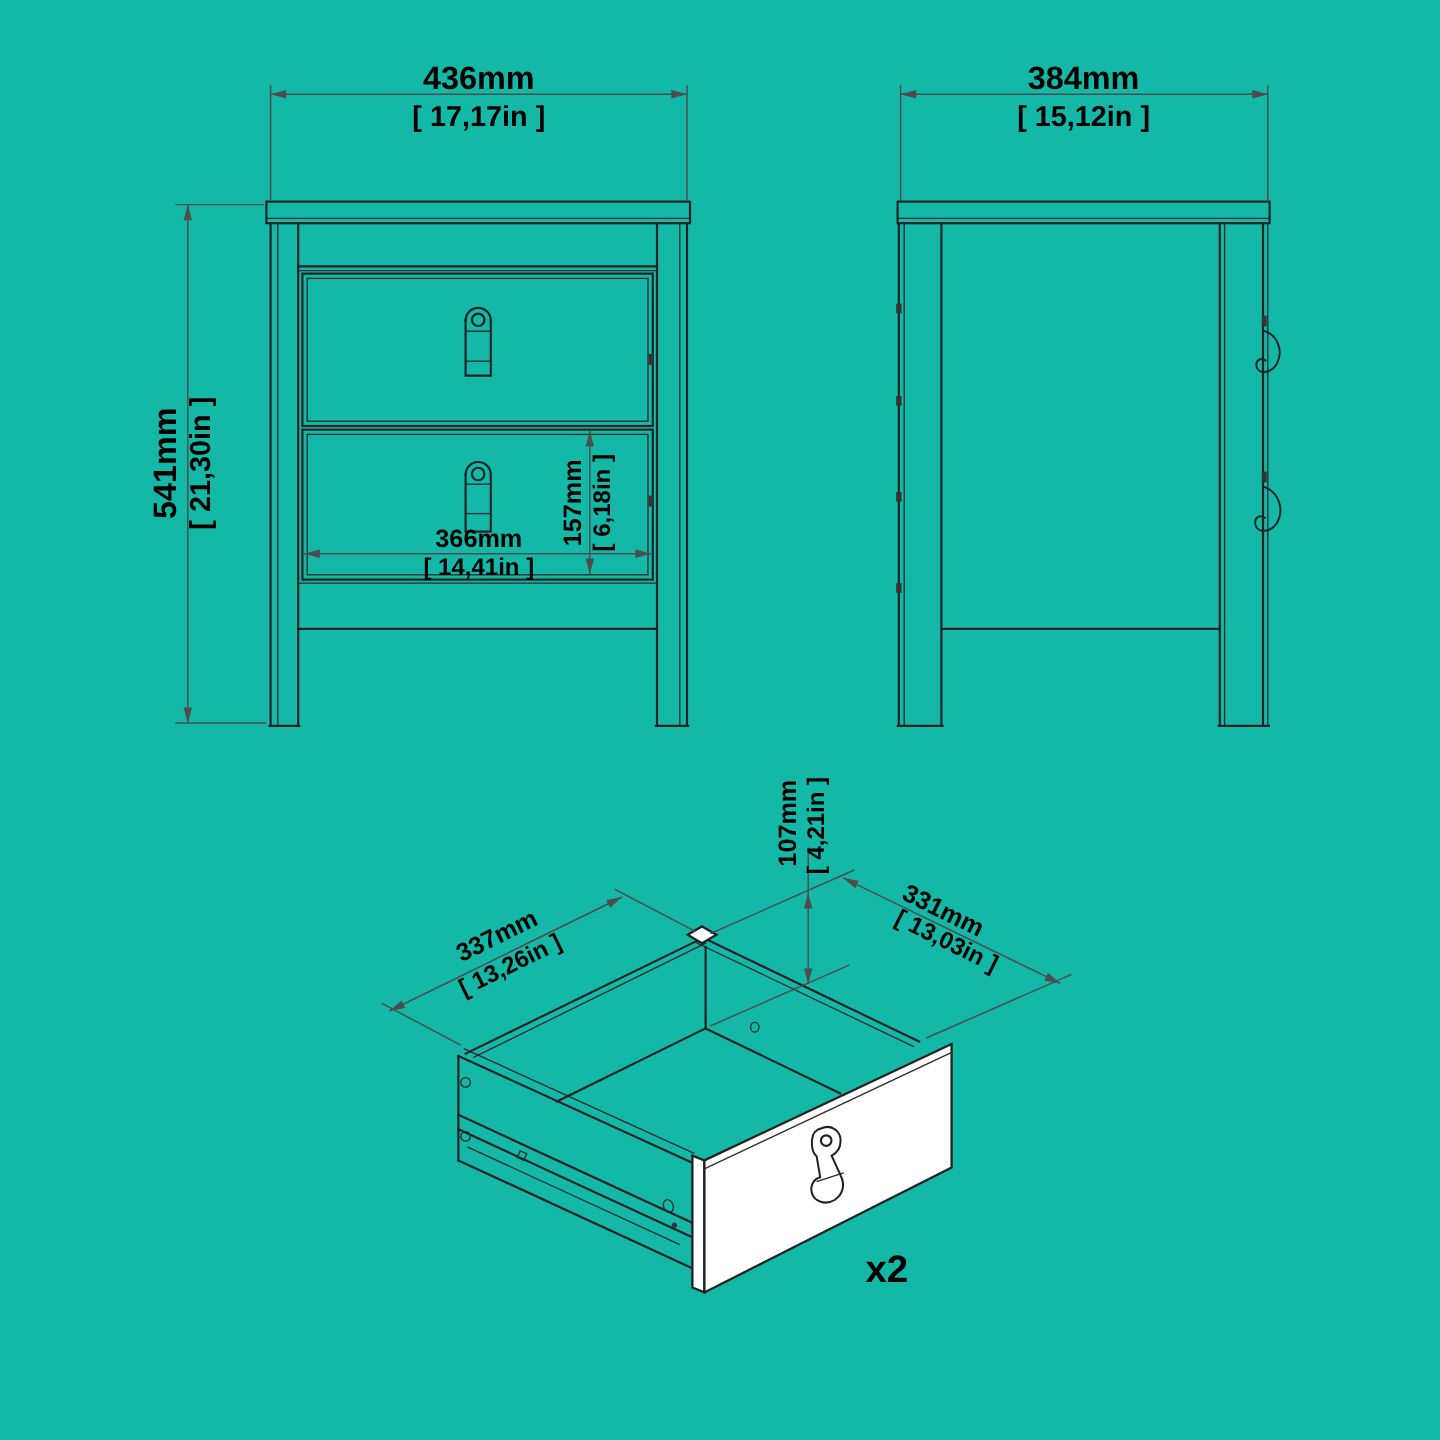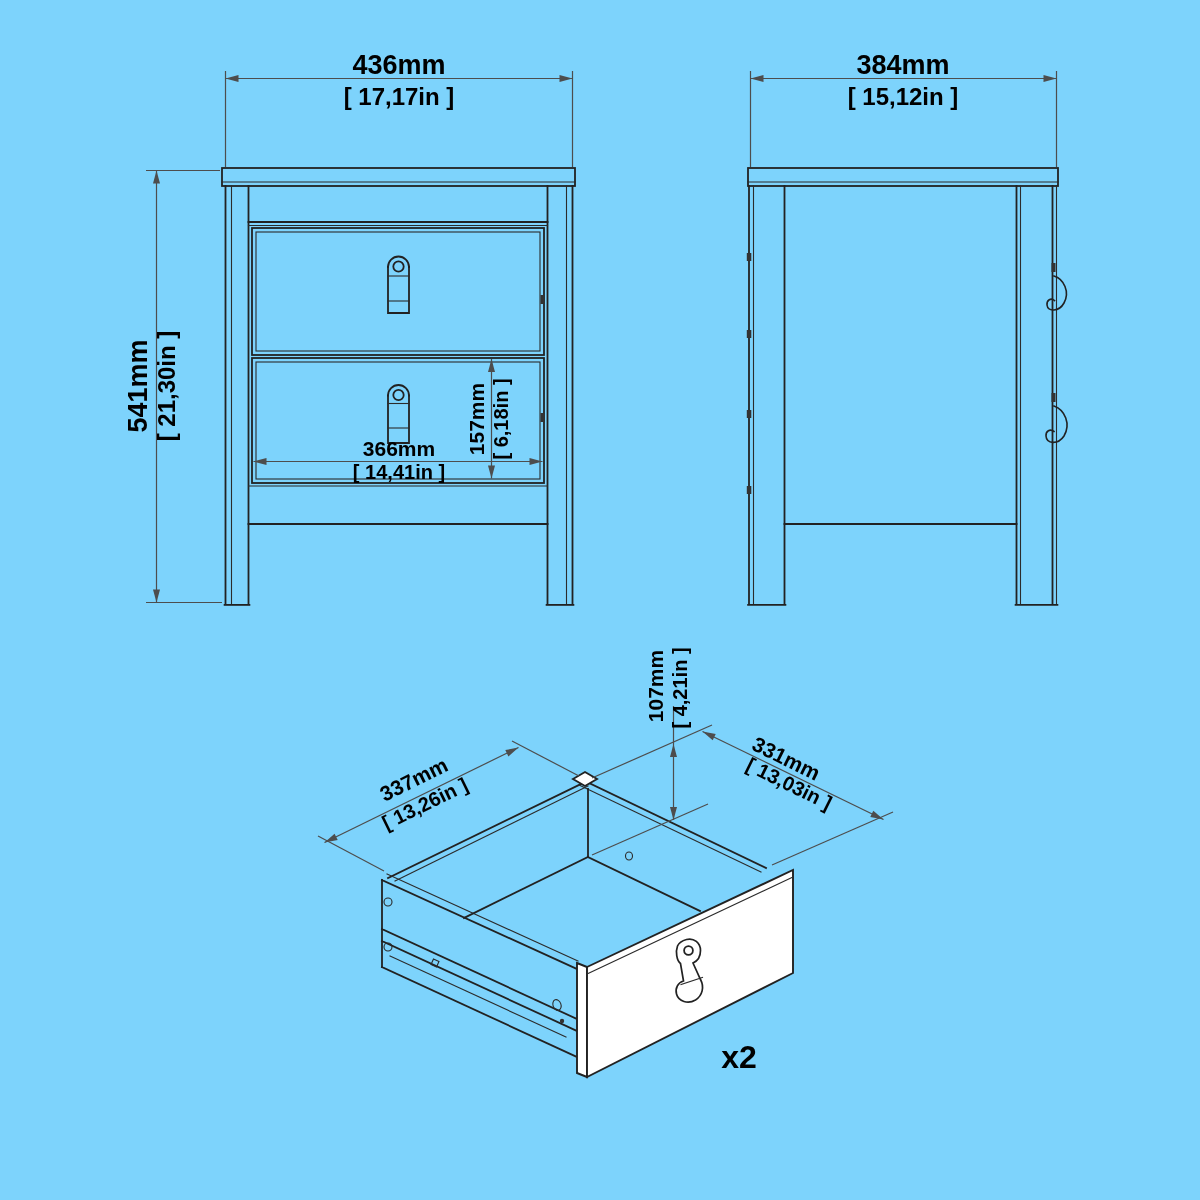--- a/index.html
+++ b/index.html
@@ -1,16 +1,16 @@
 <!DOCTYPE html>
 <html><head>
 <meta charset="utf-8">
 <style>
   html,body{margin:0;padding:0;background:#ffffff;}
-  .canvas{position:relative;width:1200px;height:1200px;background:#7dd3fc;overflow:hidden;}
+  .canvas{position:relative;width:1200px;height:1200px;background:#14b8a6;overflow:hidden;}
   svg{display:block;}
   svg text{
     font-family:"Liberation Sans","DejaVu Sans",sans-serif;
     font-weight:bold;
     fill:#000000;
     text-anchor:middle;
   }
   .lg{font-size:27px;}
   .lgin{font-size:24px;}
   .md{font-size:21px;}

